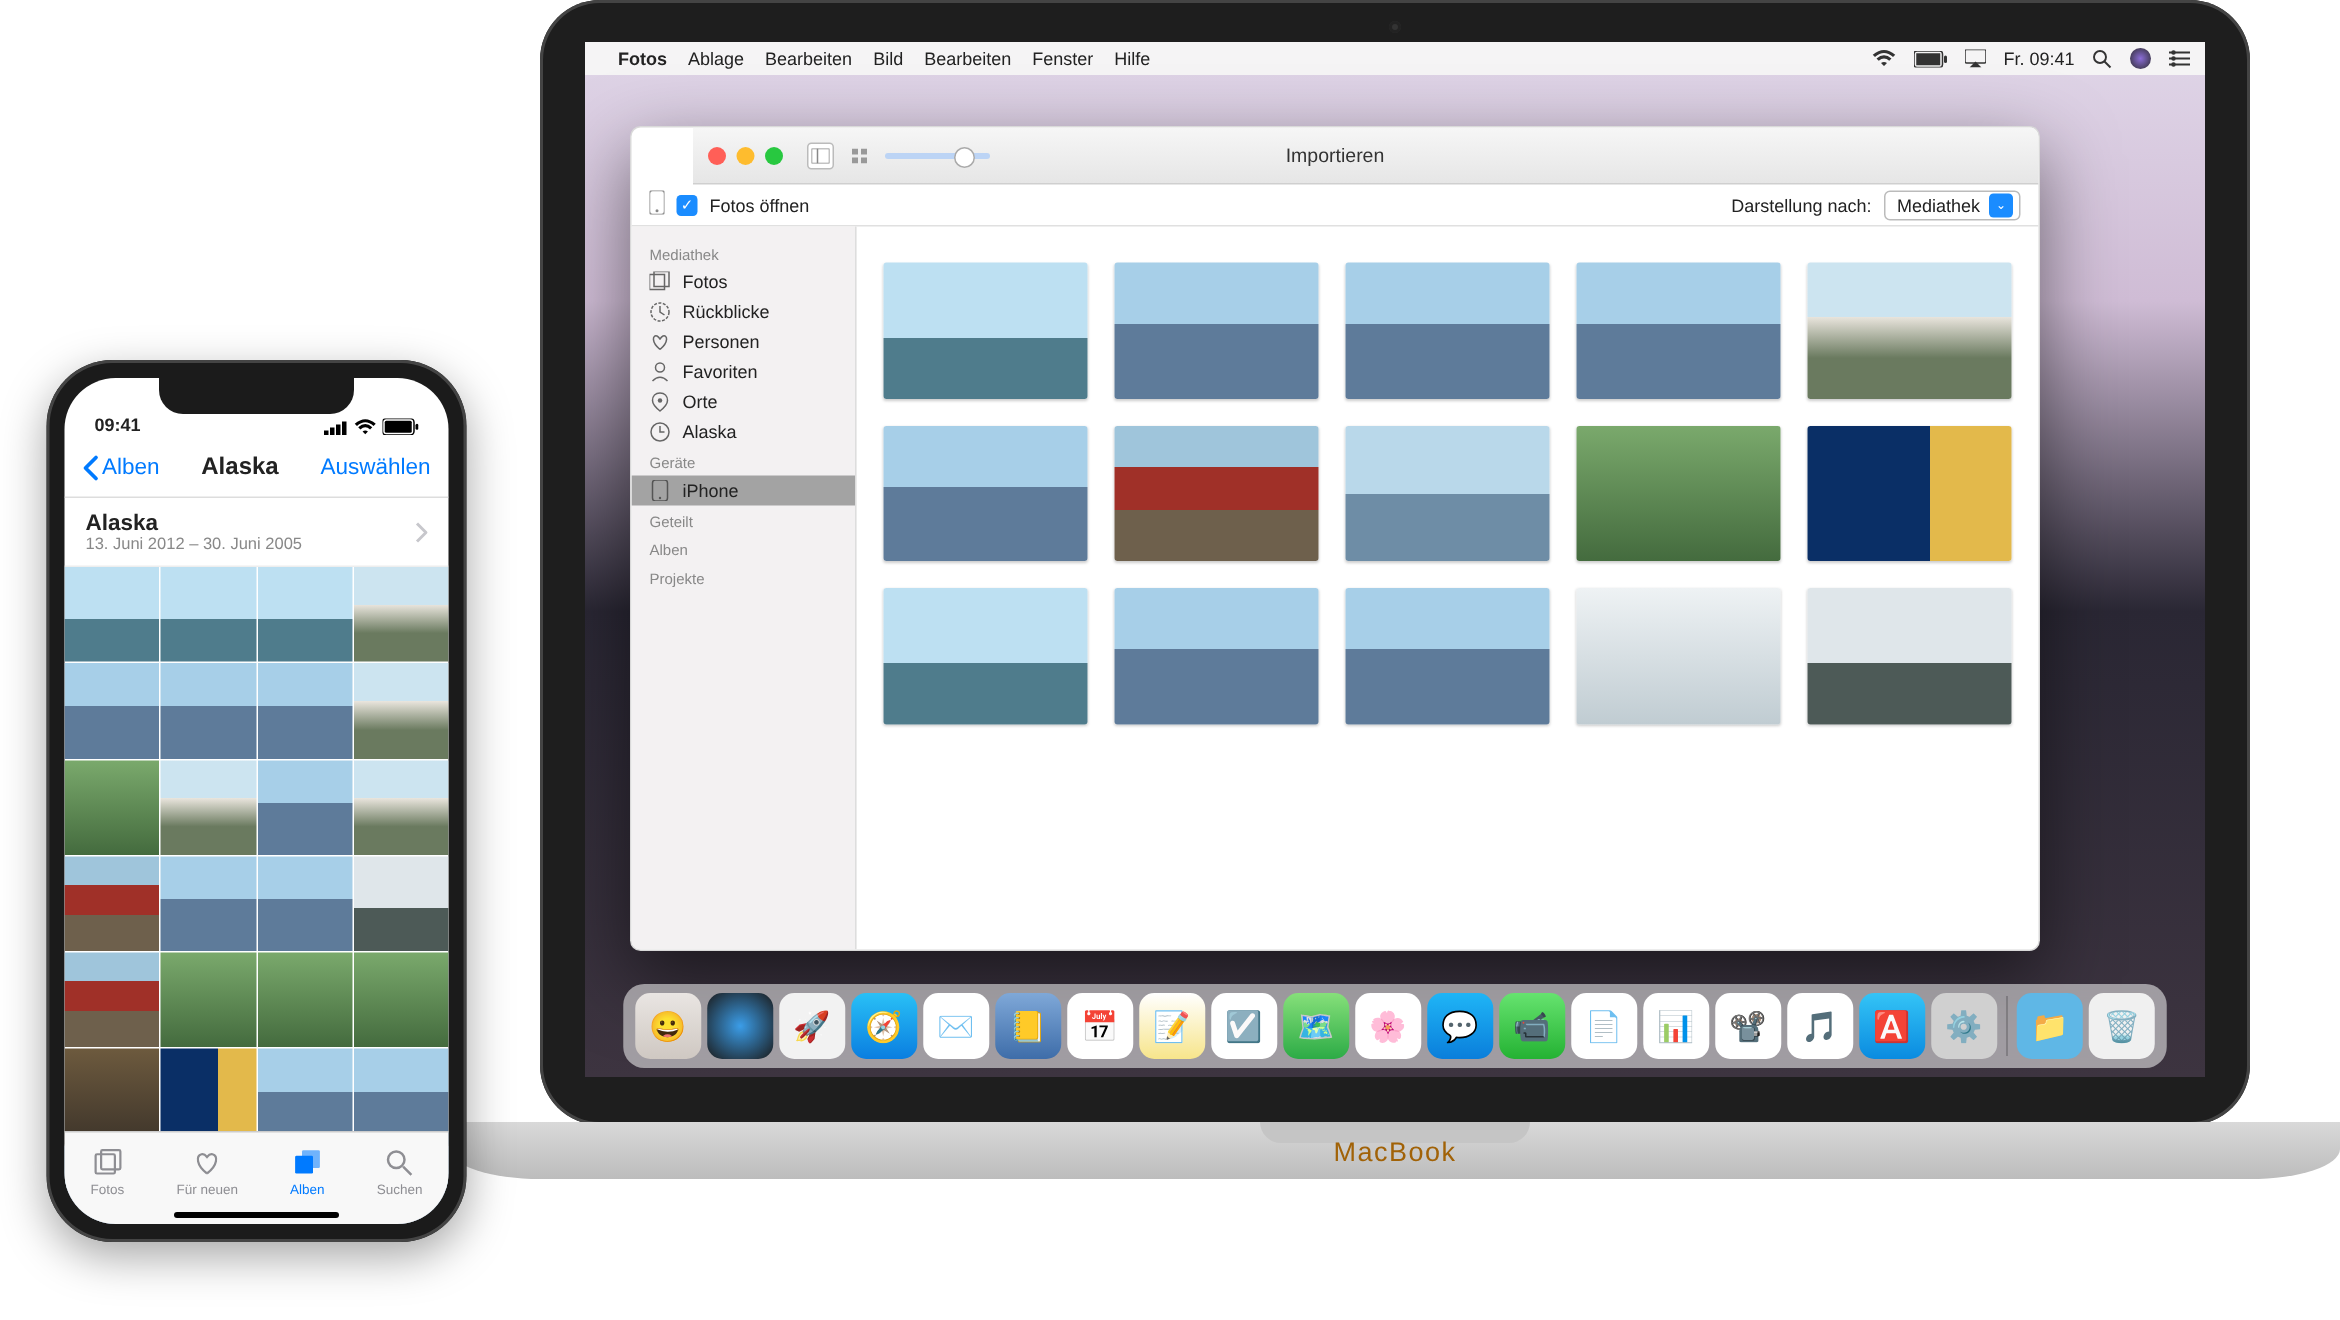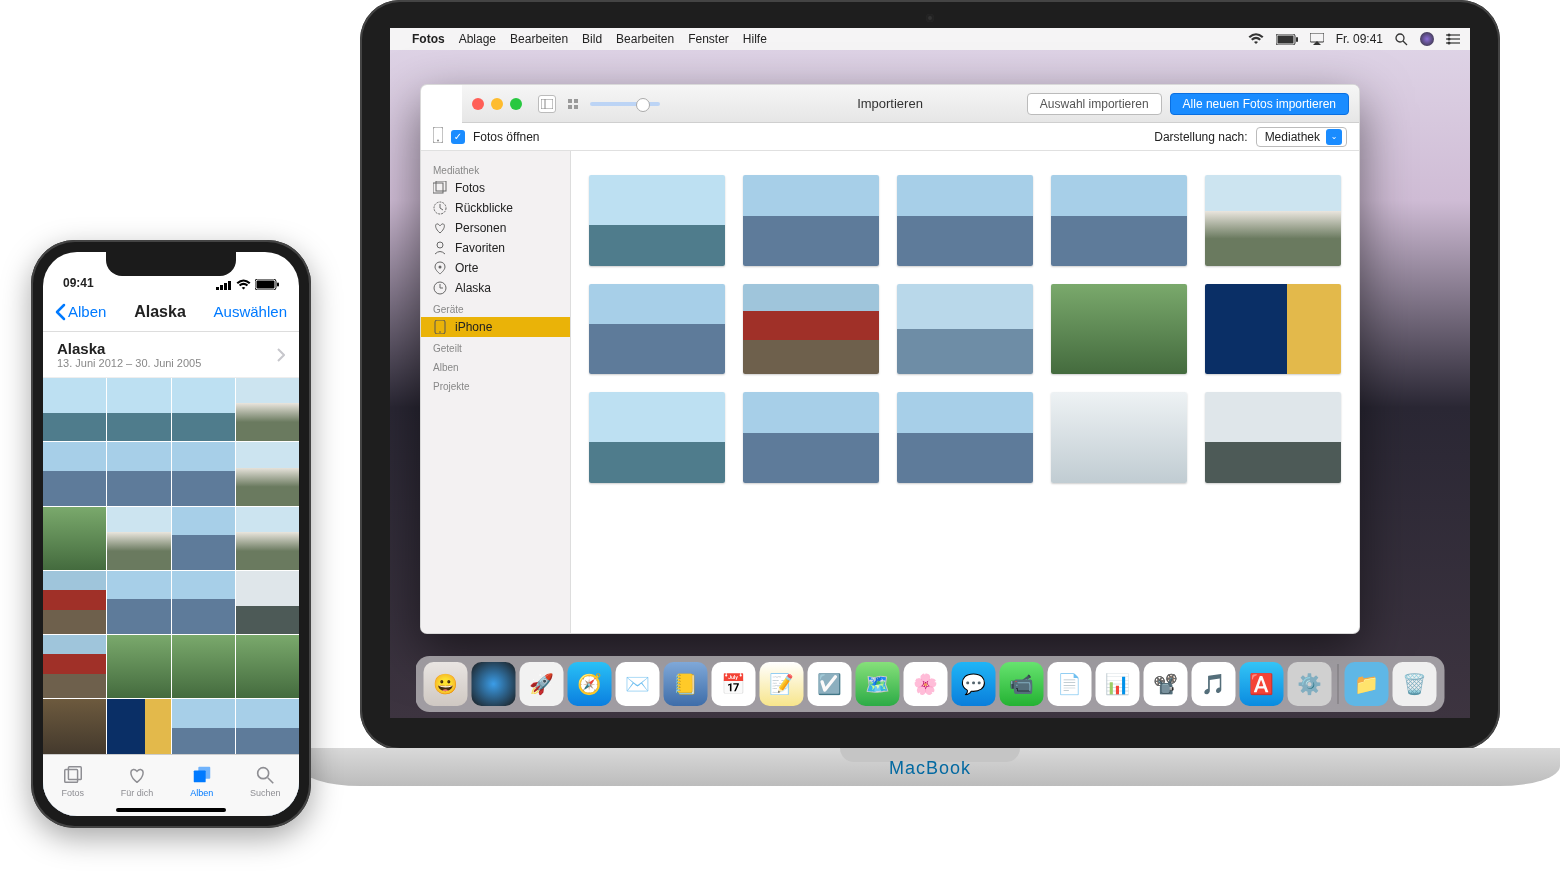--- a/index.html
+++ b/index.html
@@ -50,21 +50,21 @@
   .mac-notch {
     position: absolute;
     left: 50%; top: 748px; transform: translateX(-50%);
     width: 180px; height: 14px;
     background: #c5c5c5;
     border-radius: 0 0 14px 14px;
   }
   .mac-brand {
     position: absolute;
     left: 50%; top: 758px; transform: translateX(-50%);
-    font-size: 18px; color: #0369a1; letter-spacing: 1px;
+    font-size: 18px; color: #a16207; letter-spacing: 1px;
   }
 
   
   .menubar {
     position: absolute; left: 0; top: 0; width: 100%; height: 22px;
     background: rgba(245,245,245,.95);
     display: flex; align-items: center; padding: 0 10px;
     font-size: 12px;
   }
   .menubar .apple { margin-right: 12px; }
@@ -126,21 +126,21 @@
     font-size:12px;
   }
   .checkbox { width:14px;height:14px;border-radius:3px;background:#1a8cff;display:flex;align-items:center;justify-content:center;color:#fff;font-size:10px }
   .select { display:flex;align-items:center;border:1px solid #bbb;border-radius:4px;height:20px;padding:0 4px 0 8px;font-size:12px;background:#fff }
   .select .caret{margin-left:6px;width:16px;height:16px;background:#1a8cff;border-radius:3px;display:flex;align-items:center;justify-content:center;color:#fff;font-size:8px}
 
   .app-body { display:flex; height: calc(100% - 66px); }
   .sidebar { width: 150px; background:#f3f1f2; border-right:1px solid #ddd; padding:8px 0; font-size:12px }
   .sb-section { color:#888; font-size:10px; padding: 6px 12px 2px; text-transform:none }
   .sb-item { display:flex; align-items:center; gap:8px; padding:3px 12px; cursor:default }
-  .sb-item.sel { background:#eab308 }
+  .sb-item.sel { background:#a3a3a3 }
   .sb-item svg, .sb-item .icn { width:14px; height:14px; flex-shrink:0 }
 
   .content { flex:1; overflow:auto; padding: 24px 18px }
   .thumb-grid { display:grid; grid-template-columns: repeat(5, 1fr); gap: 18px }
   .thumb { aspect-ratio: 1.5/1; border-radius:2px; background:#7aa; box-shadow:0 1px 2px rgba(0,0,0,.2) }
 
   
   .iphone {
     position: absolute;
     left: 31px; top: 240px;
@@ -268,24 +268,20 @@
         <div class="tb-icon" style="border:none;background:none">
             <svg width="10" height="10" viewBox="0 0 10 10">
               <rect x="0" y="0" width="4" height="4" fill="#999"></rect>
               <rect x="6" y="0" width="4" height="4" fill="#999"></rect>
               <rect x="0" y="6" width="4" height="4" fill="#999"></rect>
               <rect x="6" y="6" width="4" height="4" fill="#999"></rect>
             </svg>
           </div>
         <div class="tb-slider"></div>
         <div class="tb-title">Importieren</div>
-        <div class="right">
-          <div class="tb-btn">Auswahl importieren</div>
-          <div class="tb-btn primary">Alle neuen Fotos importieren</div>
-        </div>
       </div>
 
       <div class="toolbar2">
         <span><svg width="10" height="16" viewBox="0 0 10 16">
               <rect x="0" y="0" width="10" height="16" rx="2" fill="none" stroke="#888"></rect>
               <circle cx="5" cy="13.5" r="1" fill="#888"></circle>
             </svg></span>
         <span class="checkbox">✓</span>
         <span>Fotos öffnen</span>
         <span style="flex:1"></span>
@@ -485,21 +481,21 @@
         <svg viewBox="0 0 24 24">
             <rect x="3" y="6" width="14" height="14" rx="1" fill="none" stroke="currentColor" stroke-width="1.6"></rect>
             <rect x="7" y="3" width="14" height="14" rx="1" fill="none" stroke="currentColor" stroke-width="1.6"></rect>
           </svg>
         <span>Fotos</span>
       </div>
       <div class="ph-tab">
         <svg viewBox="0 0 24 24">
             <path d="M12 20 C4 14 4 7 8 6 C10 5.5 12 8 12 8 C12 8 14 5.5 16 6 C20 7 20 14 12 20" fill="none" stroke="currentColor" stroke-width="1.6"></path>
           </svg>
-        <span>Für dich</span>
+        <span>Für neuen</span>
       </div>
       <div class="ph-tab active">
         <svg viewBox="0 0 24 24">
             <rect x="3" y="7" width="13" height="13" rx="1" fill="currentColor"></rect>
             <rect x="8" y="3" width="13" height="13" rx="1" fill="currentColor" opacity=".55"></rect>
           </svg>
         <span>Alben</span>
       </div>
       <div class="ph-tab">
         <svg viewBox="0 0 24 24">

